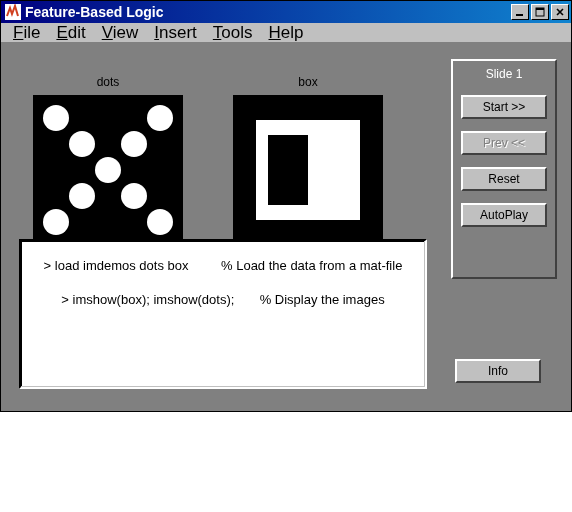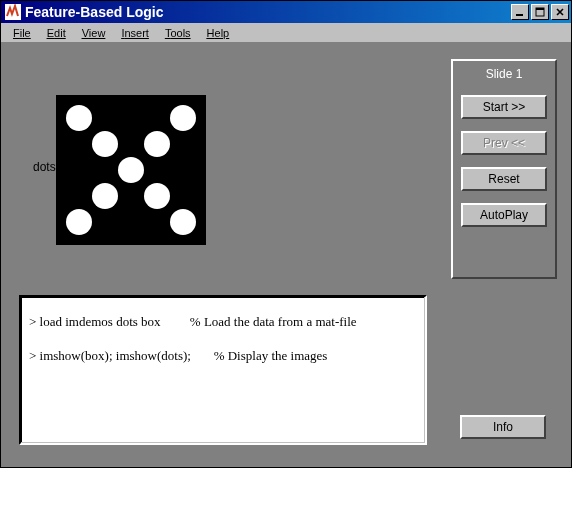--- a/index.html
+++ b/index.html
@@ -1,37 +1,37 @@
 <!DOCTYPE html>
 <html><head>
 <meta charset="utf-8">
 <style>
   * { box-sizing: border-box; margin: 0; padding: 0; }
   body { font-family: "MS Sans Serif", "Tahoma", sans-serif; font-size: 11px; background: #fff; }
-  .window { width: 572px; height: 468px; background: #c0c0c0; border: 1px solid #000; position: relative; }
+  .window { width: 572px; height: 412px; background: #c0c0c0; border: 1px solid #000; position: relative; }
   .titlebar { height: 22px; background: linear-gradient(to right, #000080, #1084d0); color: #fff; display: flex; align-items: center; padding: 0 2px; }
   .titlebar-icon { width: 16px; height: 16px; margin: 0 4px 0 2px; display:flex; align-items:center; justify-content:center; }
   .titlebar-title { font-weight: bold; font-size: 14px; flex: 1; }
   .titlebar-buttons { display: flex; gap: 2px; }
   .titlebar-btn { width: 18px; height: 16px; background: #c0c0c0; border: 1px solid #000; border-top-color: #fff; border-left-color: #fff; display: flex; align-items: center; justify-content: center; font-family: "Arial", sans-serif; cursor: pointer; }
   .menubar { height: 20px; background: #c0c0c0; display: flex; align-items: center; padding: 0 4px; border-bottom: 1px solid #808080; }
-  .menu-item { padding: 2px 8px; font-size: 11px; cursor: pointer; text-decoration: underline; }
+  .menu-item { padding: 2px 8px; font-size: 17px; cursor: pointer; }
   .menu-item u { text-decoration: underline; }
   .client { position: absolute; top: 42px; left: 0; right: 0; bottom: 0; background: #808080; padding: 12px; }
   .client-inner { width: 100%; height: 100%; position: relative; }
   .image-area { position: absolute; top: 20px; left: 20px; width: 370px; height: 190px; display: flex; gap: 50px; justify-content: flex-start; }
-  .image-box { display: flex; flex-direction: row; align-items: center; }
+  .image-box { display: flex; flex-direction: column; align-items: center; }
   .image-label { font-size: 12px; color: #000; margin-bottom: 6px; }
   .text-panel { position: absolute; left: 6px; bottom: 10px; width: 408px; height: 150px; background: #fff; border: 2px solid #000; border-right-color:#fff; border-bottom-color:#fff; box-shadow: inset -1px -1px 0 #c0c0c0, inset 1px 1px 0 #000; padding: 6px 8px; font-family: "Times New Roman", serif; font-size: 14px; line-height: 1.35; overflow: hidden; }
-  .code-block { font-family: Liberation Serif, serif; font-size: 13px; margin-top: 10px; white-space: pre; }
+  .code-block { font-family: Liberation Sans, sans-serif; font-size: 13px; margin-top: 10px; white-space: pre; text-align: center; }
   .side-panel { position: absolute; right: 2px; top: 4px; width: 106px; height: 220px; background: #808080; border: 2px solid; border-top-color:#fff; border-left-color:#fff; border-right-color:#404040; border-bottom-color:#404040; padding: 6px 8px; display: flex; flex-direction: column; align-items: center; gap: 12px; }
   .side-label { color: #fff; font-size: 12px; margin-bottom: 2px; text-align:center; }
   .btn { width: 86px; height: 24px; background: #c0c0c0; border: 2px solid; border-top-color:#fff; border-left-color:#fff; border-right-color:#404040; border-bottom-color:#404040; font-size: 12px; display: flex; align-items:center; justify-content:center; cursor:pointer; }
   .btn.disabled { color: #808080; text-shadow: 1px 1px 0 #fff; cursor: default; }
-  .bottom-buttons { position: absolute; right: 8px; bottom: 16px; width: 96px; display: flex; flex-direction: column; gap: 12px; align-items:center; }
+  .bottom-buttons { position: absolute; right: 8px; bottom: 16px; width: 96px; display: flex; flex-direction: row; gap: 12px; align-items:center; }
   svg { display:block; }
 </style>
 </head>
 <body>
 
 <div class="window">
 
   <div class="titlebar">
     <span class="titlebar-icon">
       <svg width="16" height="16" viewBox="0 0 16 16">
@@ -81,20 +81,28 @@
             <circle cx="127" cy="23" r="13" fill="#fff"></circle>
             <circle cx="49" cy="49" r="13" fill="#fff"></circle>
             <circle cx="101" cy="49" r="13" fill="#fff"></circle>
             <circle cx="75" cy="75" r="13" fill="#fff"></circle>
             <circle cx="49" cy="101" r="13" fill="#fff"></circle>
             <circle cx="101" cy="101" r="13" fill="#fff"></circle>
             <circle cx="23" cy="127" r="13" fill="#fff"></circle>
             <circle cx="127" cy="127" r="13" fill="#fff"></circle>
           </svg>
         </div>
+        <div class="image-box">
+          <div class="image-label">box</div>
+          <svg width="150" height="150" viewBox="0 0 150 150">
+            <rect x="0" y="0" width="150" height="150" fill="#000"></rect>
+            <rect x="23" y="25" width="104" height="100" fill="#fff"></rect>
+            <rect x="35" y="40" width="40" height="70" fill="#000"></rect>
+          </svg>
+        </div>
       </div>
 
       <div class="side-panel">
         <div class="side-label">Slide 1</div>
         <div class="btn">Start &gt;&gt;</div>
         <div class="btn disabled">Prev &lt;&lt;</div>
         <div class="btn">Reset</div>
         <div class="btn">AutoPlay</div>
       </div>
 

